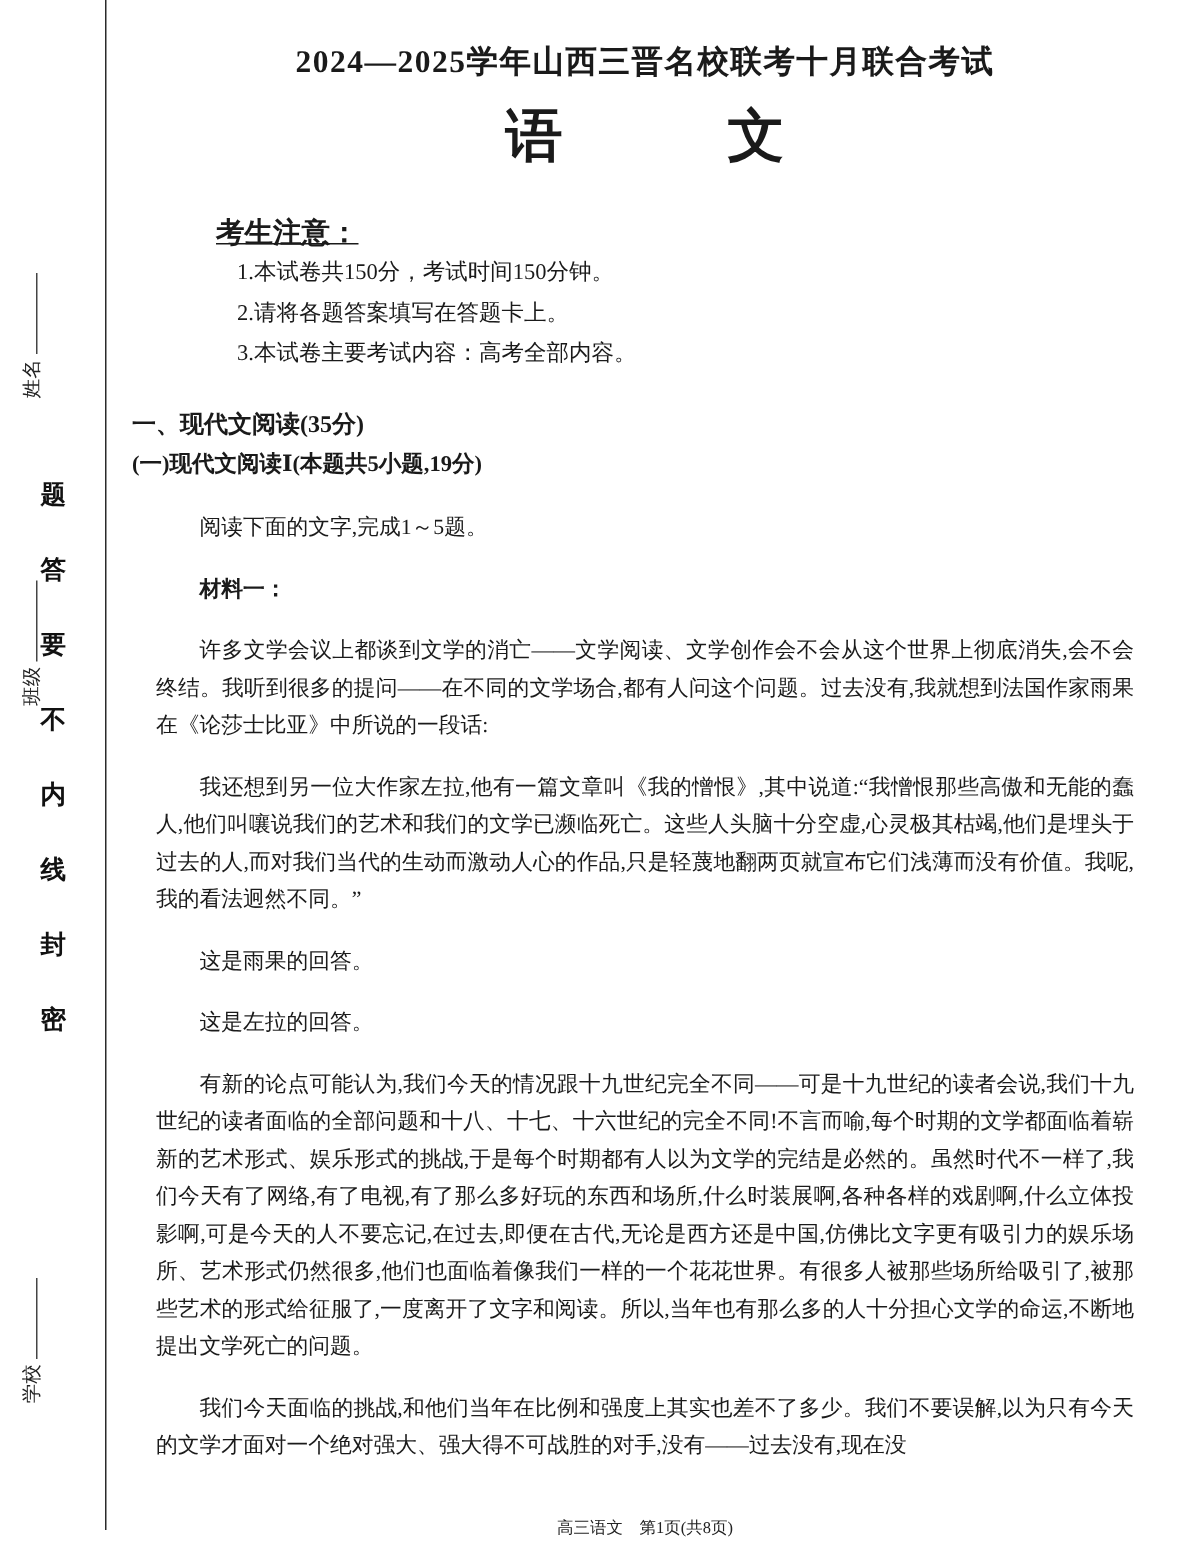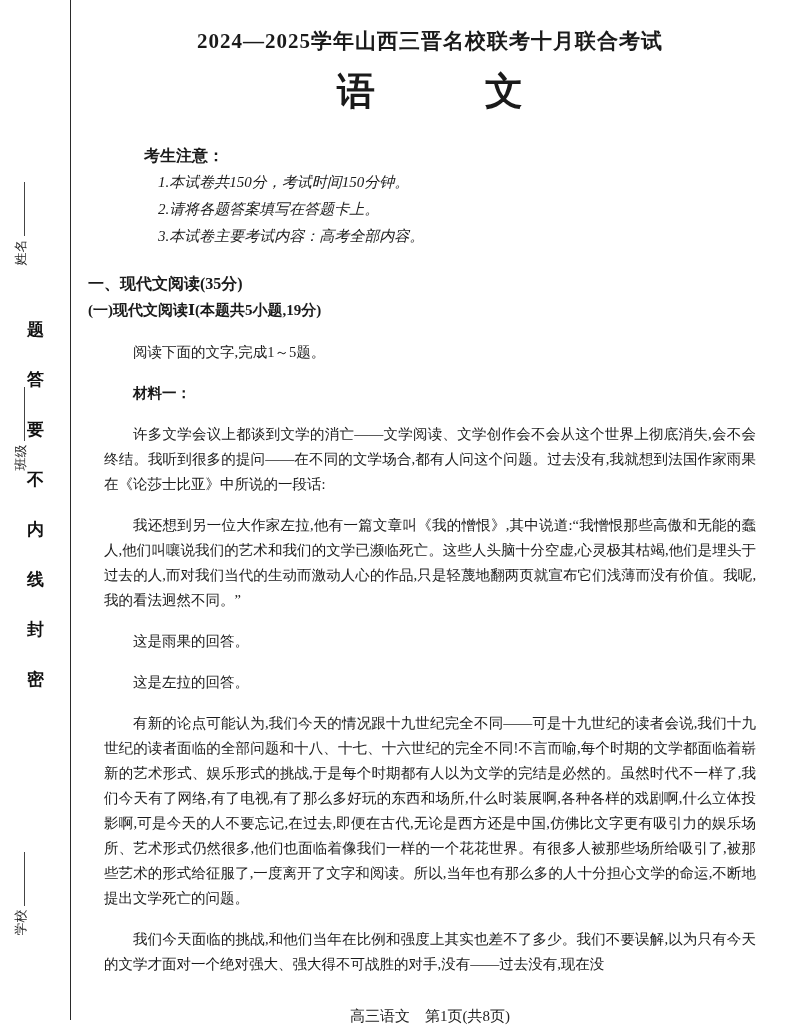--- a/index.html
+++ b/index.html
@@ -33,37 +33,37 @@
   .content{position:absolute;left:88px;top:26px;width:684px;}
   .exam-title{
     margin:0;text-align:center;
     font-size:21px;font-weight:700;letter-spacing:1px;line-height:30px;
   }
   .subject{
     display:flex;justify-content:center;gap:110px;
     font-size:38px;font-weight:700;line-height:54px;margin-top:8px;
   }
   .notice{margin:24px 0 0 56px;font-size:15px;}
-  .notice-head{font-weight:700;font-size:16px;line-height:27px;}
-  .notice-item{line-height:27px;margin-left:14px;font-style:italic;}
+  .notice-head{font-weight:700;font-size:19px;line-height:27px;text-decoration:underline;}
+  .notice-item{line-height:27px;margin-left:14px;}
 
   .sec-head{font-weight:700;font-size:16px;line-height:27px;margin-top:20px;}
   .sub-head{font-weight:700;font-size:15px;line-height:27px;}
 
   .para{
     font-size:14.5px;line-height:25px;
     text-align:justify;text-indent:2em;margin:16px;
     word-break:break-all;
   }
   .plain{text-align:left;}
   .bold{font-weight:700;}
 
   .footer{
     position:absolute;bottom:10px;left:88px;width:684px;
-    text-align:center;font-size:15px;color:#222;
+    text-align:center;font-size:11px;color:#222;
   }
 </style>
 </head>
 <body>
 
 <div class="page">
 
   <div class="seal-vline"></div>
 
   <div class="seal-chars">

